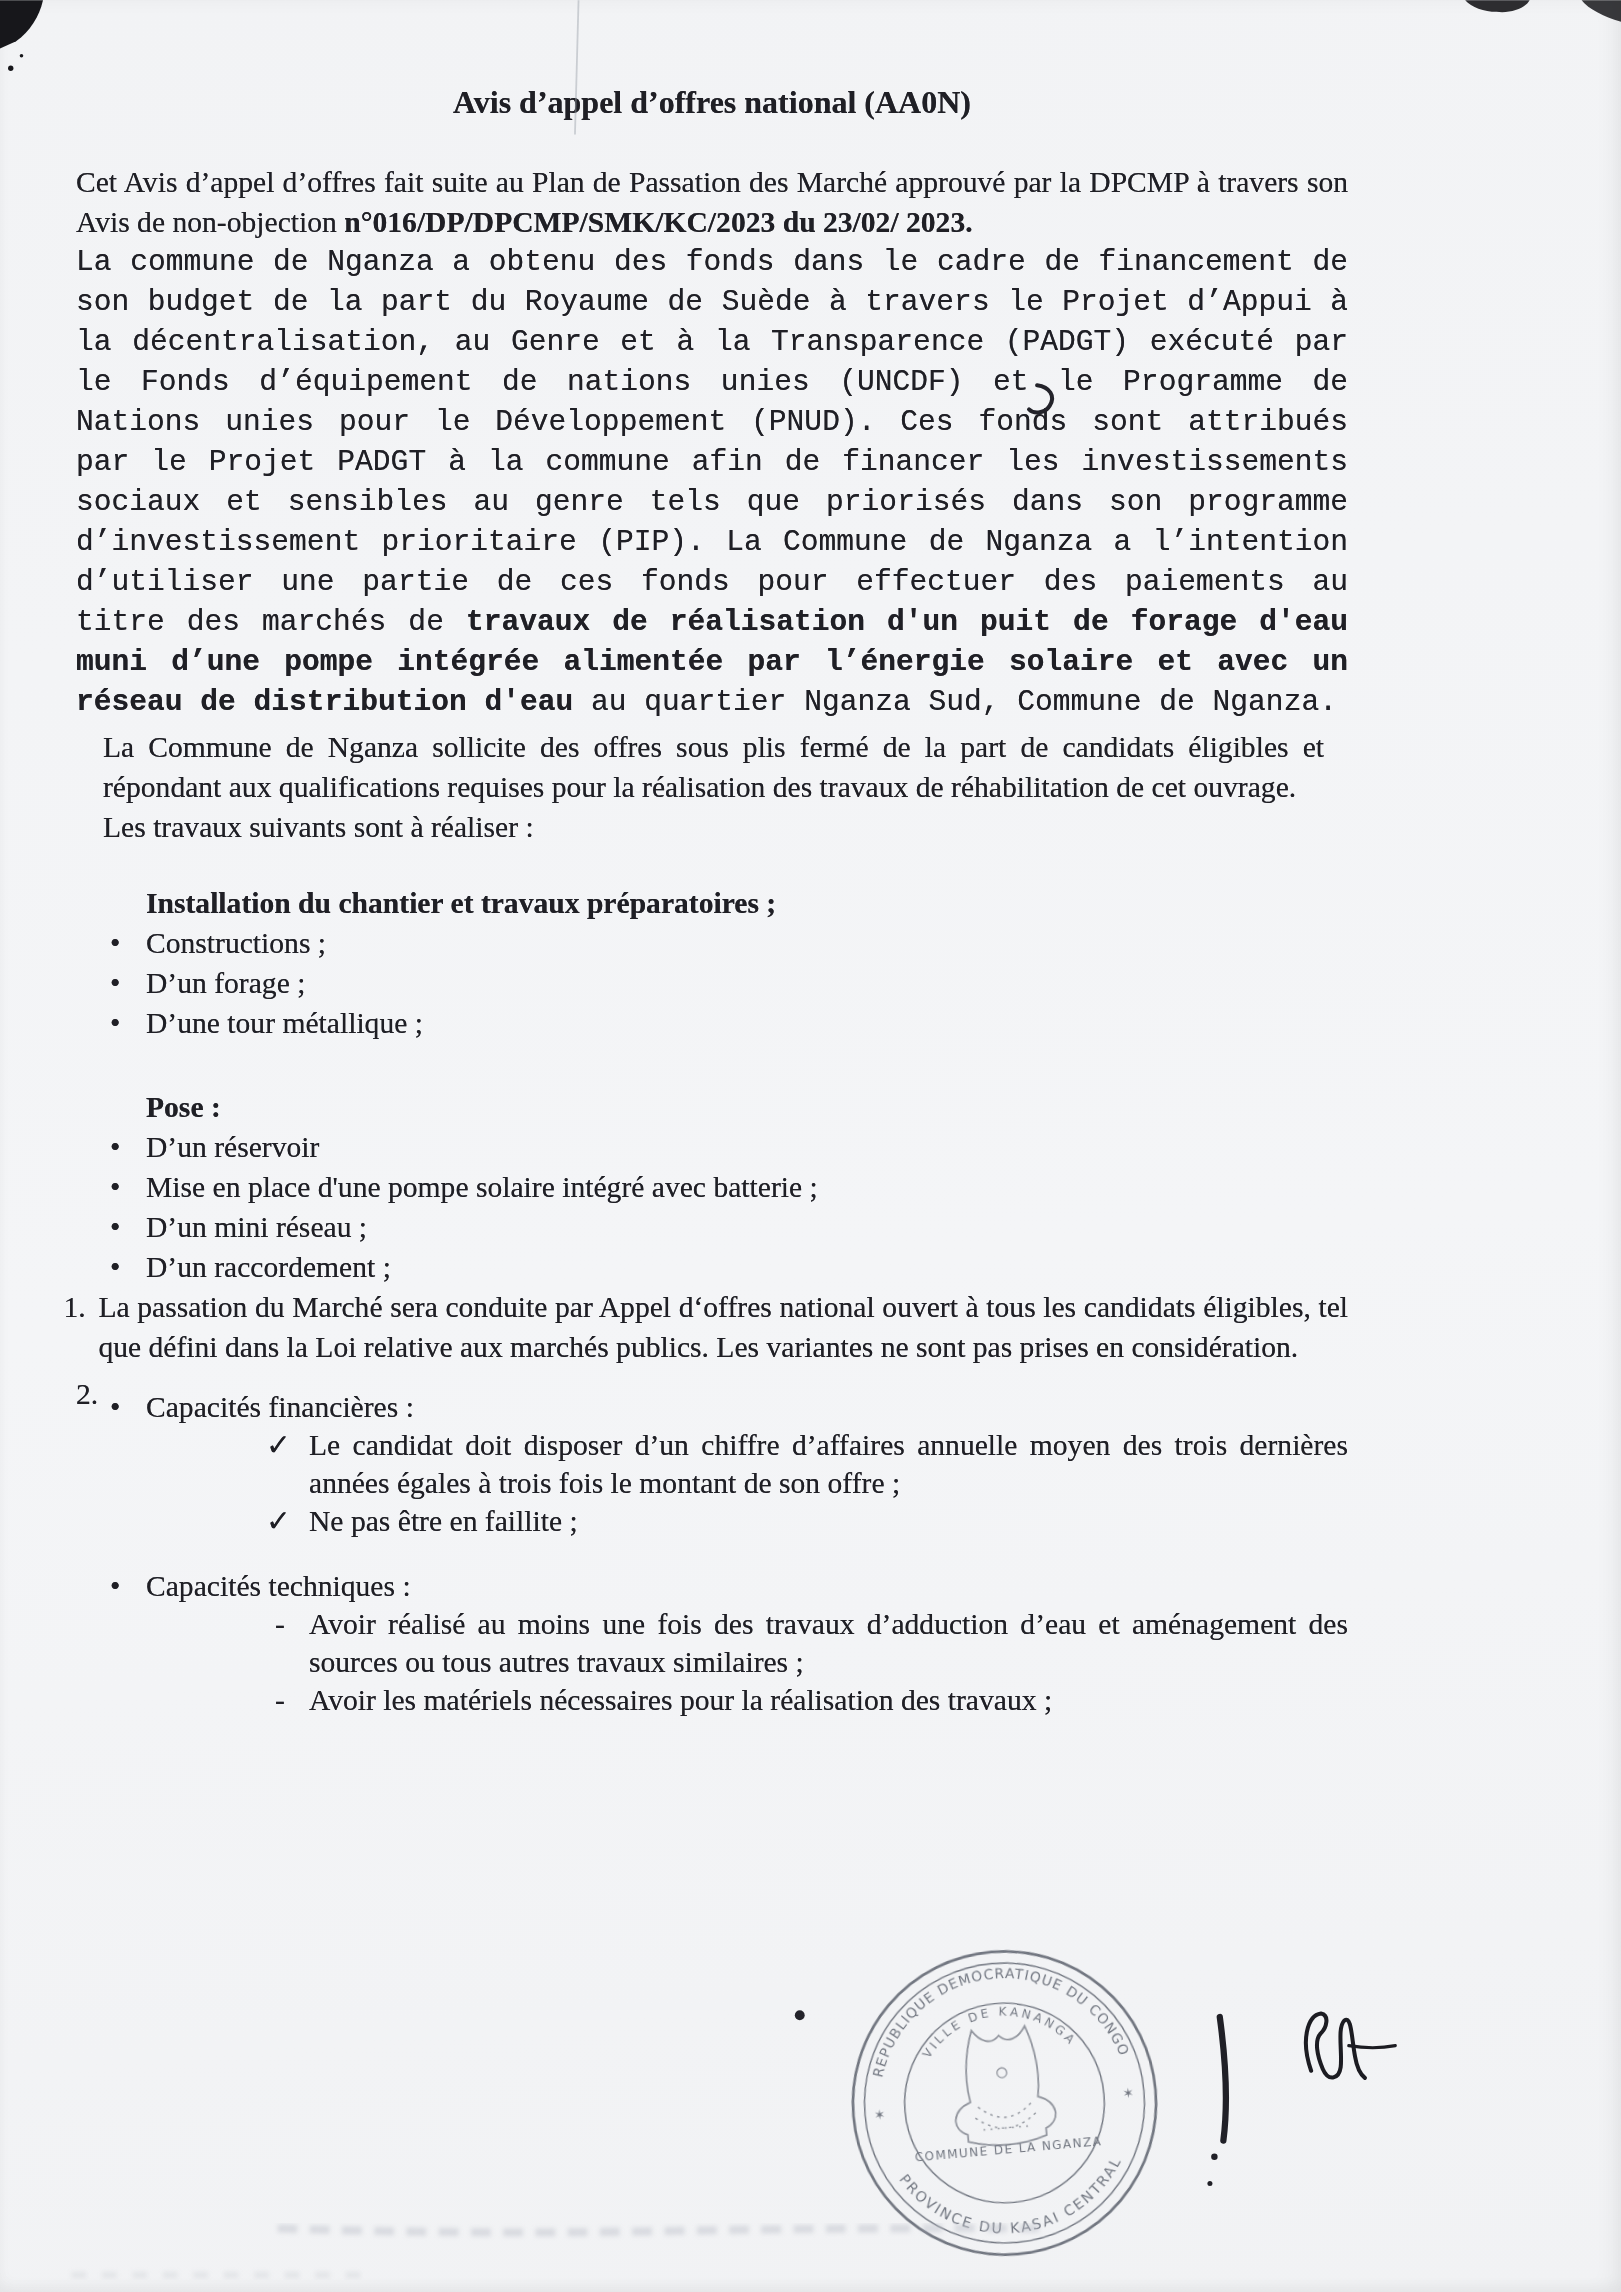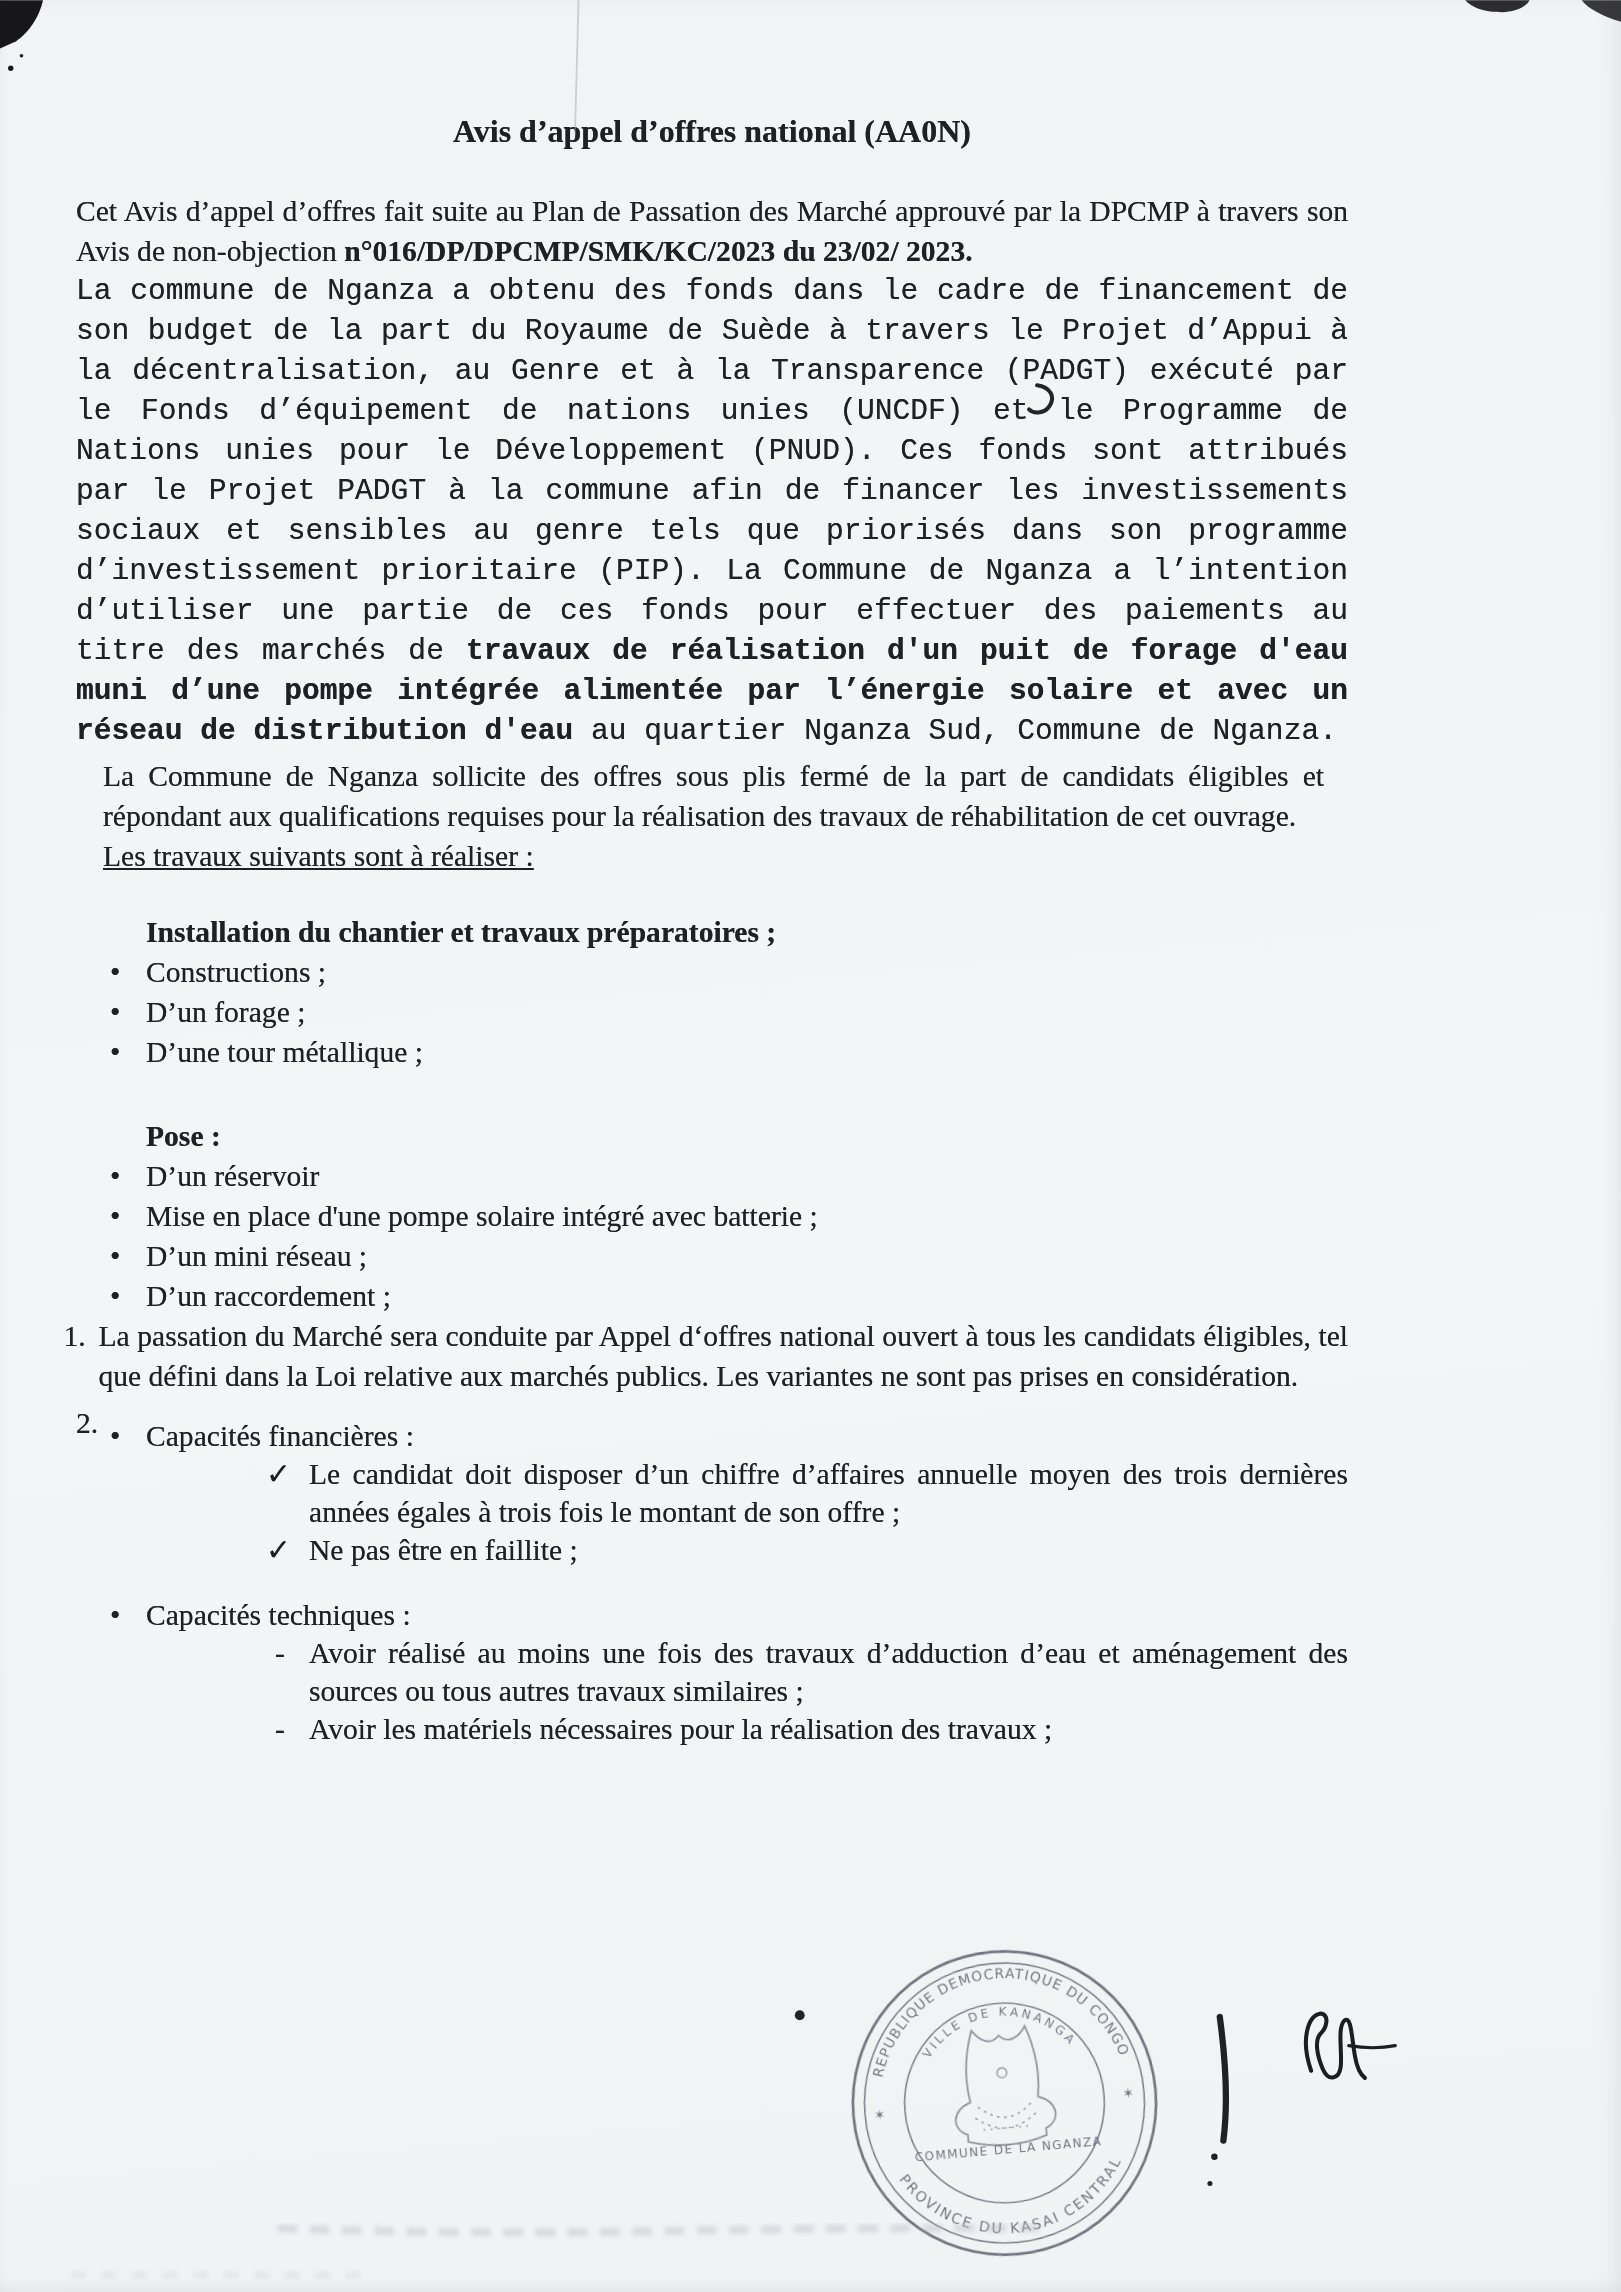--- a/index.html
+++ b/index.html
@@ -8,32 +8,32 @@
     width:1621px;height:2293px;
     margin:0 auto;
     background:linear-gradient(175deg,#f2f3f5 0%,#f4f5f7 55%,#f1f2f4 100%);
     overflow:hidden;
     font-family:"Liberation Serif","DejaVu Serif",serif;
     color:#1f1f25;
     box-shadow:inset -9px 0 19.7px rgba(0,0,0,.045), inset 0 -7.2px 14.3px rgba(0,0,0,.035);
   }
   .content{
     position:absolute;left:76px;top:0;width:1272px;
-    padding-top:112px;
+    padding-top:83px;
     font-size:29.6px;line-height:40px;
     text-shadow:0 0 0.6px rgba(25,25,35,.75);
   }
   .title{font-weight:bold;font-size:32px;line-height:39px;text-align:center;margin:0;}
   .hdr{margin-top:47px;text-align:center;font-weight:bold;}
   .hdr div{line-height:40px;}
   .para{margin:0;text-align:justify;}
   .p1{margin-top:40px;}
   .p2{font-family:Liberation Mono, monospace;}
   .p3{margin-top:4.5px;margin-left:27px;margin-right:24px;}
-  .works-intro{margin-top:0;margin-left:27px;text-decoration:underline;}
+  .works-intro{margin-top:0;margin-left:27px;}
   .works-head{font-weight:bold;margin-left:70px;}
   .wh1{margin-top:36px;}
   .wh2{margin-top:44px;}
   .blist{list-style:none;margin:0;padding:0;}
   .blist .li{position:relative;padding-left:70px;}
   .blist .marker{position:absolute;left:34px;top:0;}
   .num-item{position:relative;text-align:justify;}
   .num1{margin-top:0;padding-left:22.4px;}
   .num1 .num{position:absolute;left:-12.5px;top:0;}
   .num2{margin-top:7.2px;padding-left:43px;}

